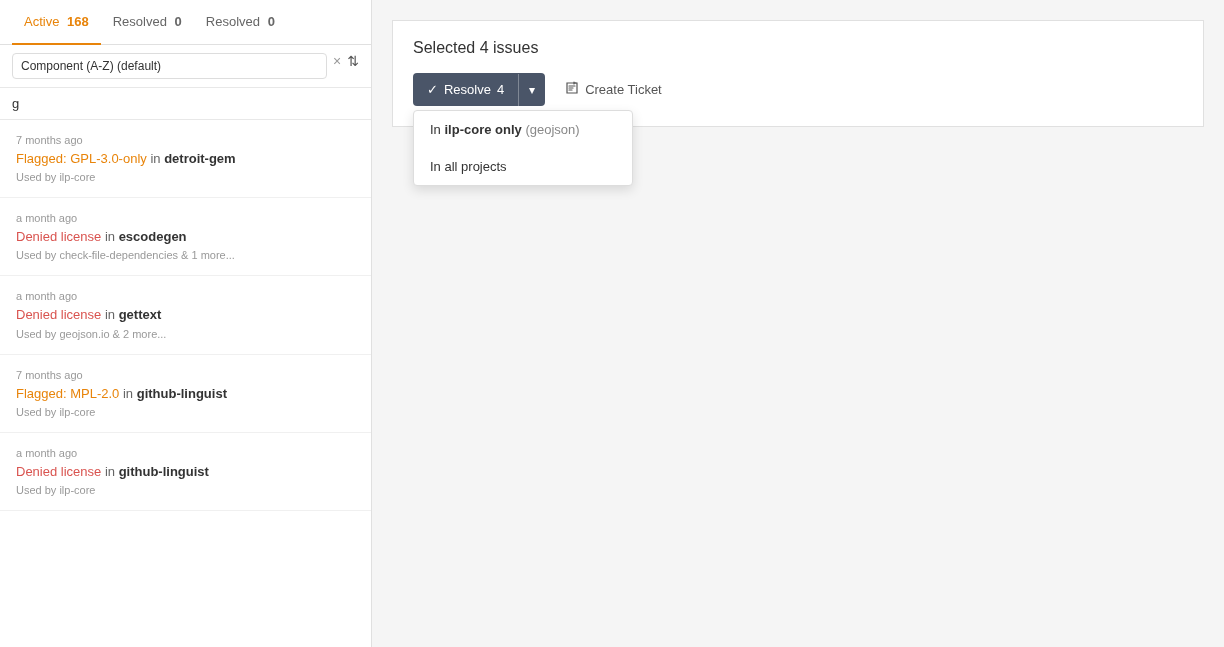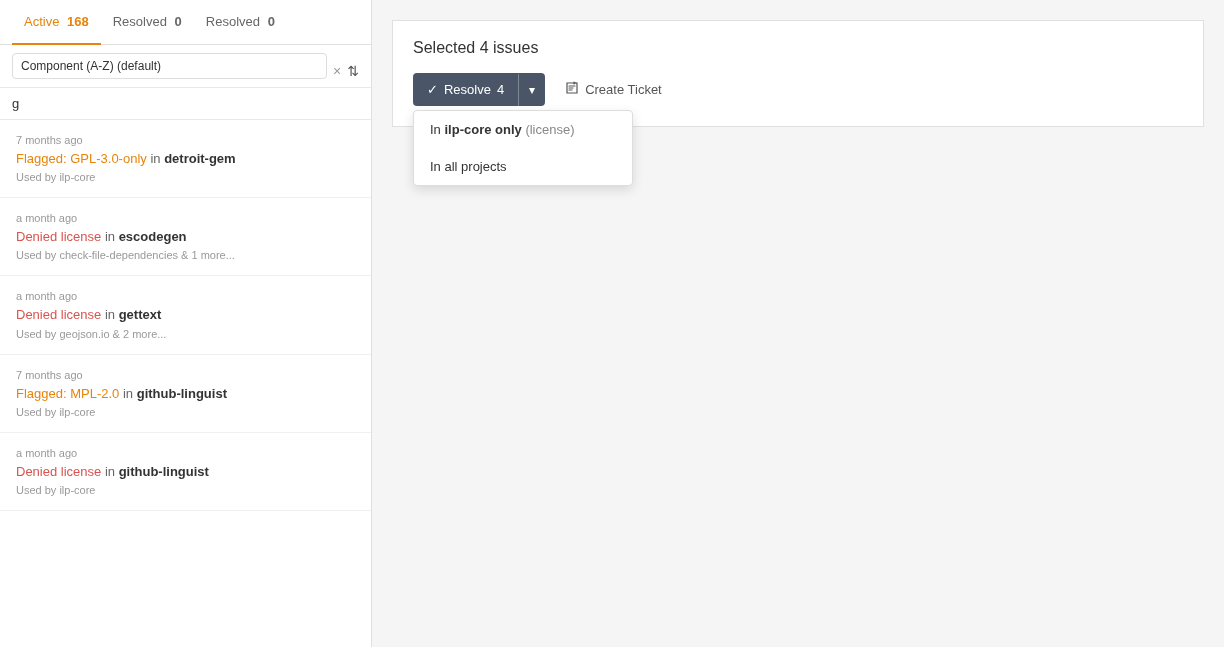--- a/index.html
+++ b/index.html
@@ -43,21 +43,21 @@
       font-weight: 500;
     }
 
     .tab .count {
       margin-left: 4px;
       font-weight: 600;
     }
 
     .sort-row {
       display: flex;
-      align-items: flex-end;
+      align-items: flex-start;
       padding: 8px 12px;
       border-bottom: 1px solid #e8e8e8;
       gap: 6px;
     }
 
     .sort-select {
       flex: 1;
       border: 1px solid #ddd;
       border-radius: 4px;
       padding: 5px 8px;
@@ -330,21 +330,21 @@
             <span>4</span>
           </button>
           <div class="resolve-divider"></div>
           <button class="resolve-dropdown-btn">▾</button>
         </div>
 
         <div class="dropdown-menu">
           <div class="dropdown-item">
             <span>In </span>
             <span class="highlight">ilp-core only</span>
-            <span class="muted"> (license)</span>
+            <span class="muted"> (geojson)</span>
           </div>
           <div class="dropdown-item">
             <span>In all projects</span>
           </div>
         </div>
       </div>
 
       <button class="create-ticket-btn">
         <span>
           <svg width="14" height="14" viewBox="0 0 14 14" fill="none" xmlns="http://www.w3.org/2000/svg">

